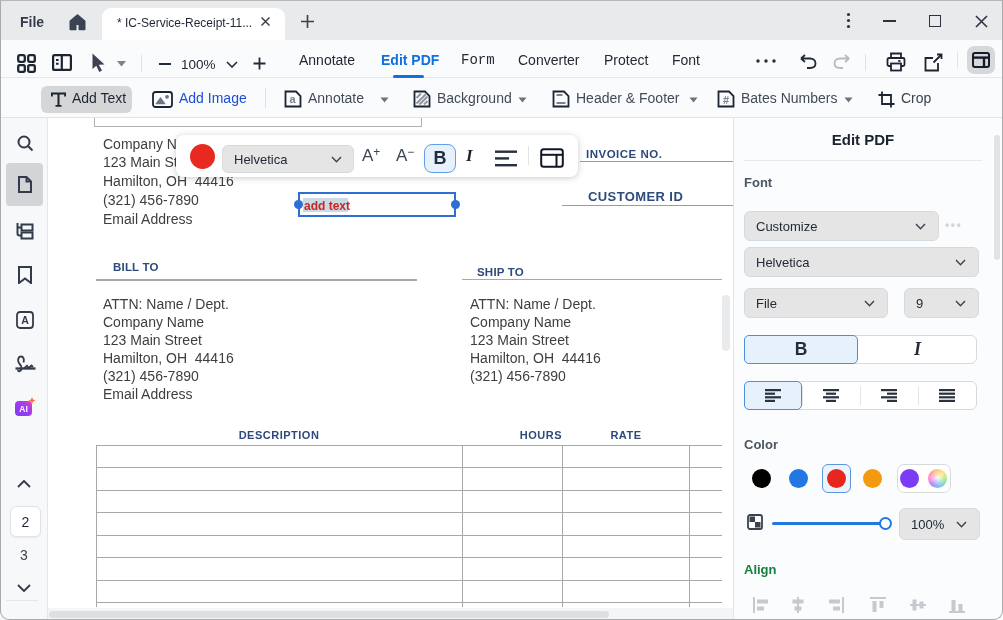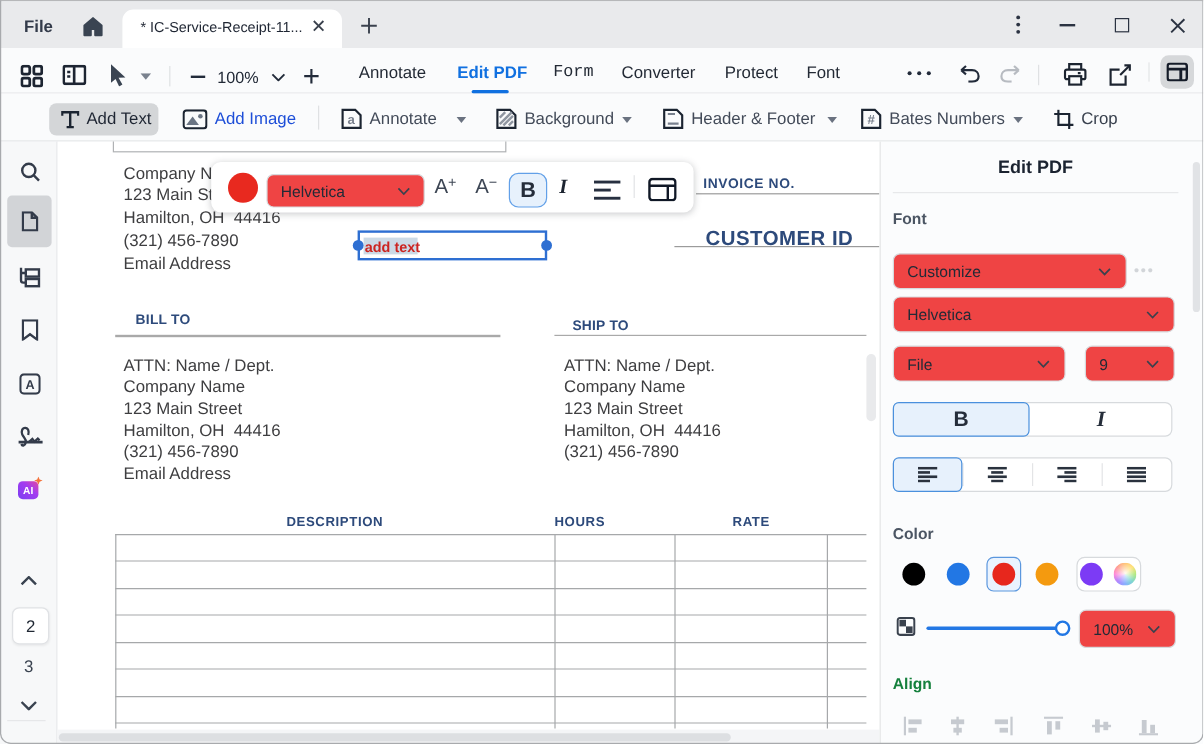--- a/index.html
+++ b/index.html
@@ -1,21 +1,21 @@
 <!DOCTYPE html>
 <html><head>
 <meta charset="utf-8">
 <style>
   html,body{margin:0;padding:0;}
   #win{position:relative;width:1003px;height:620px;overflow:hidden;
     font-family:"Liberation Sans",sans-serif;background:#fff;}
   .abs{position:absolute;}
   .ctr{display:flex;align-items:center;justify-content:center;}
   svg{display:block;}
-  .sel{background:#ef4444;border:1px solid #d7dadd;border-radius:6px;
+  .sel{background:#e5e5e5;border:1px solid #d7dadd;border-radius:6px;
     display:flex;align-items:center;font-size:13px;color:#222a36;}
   .chev{position:absolute;top:50%;margin-top:-3px;}
 </style>
 </head>
 <body>
 <div id="win">
 
   <div class="abs" style="left:0;top:0;width:1003px;height:40px;background:#e9eaec;"></div>
   <div class="abs" style="left:20px;top:14px;font-size:14px;font-weight:700;color:#333b4a;">File</div>
   <div class="abs" style="left:69px;top:14px;">
@@ -291,33 +291,33 @@
   </div>
 
   <div class="abs" style="left:48px;top:118px;width:685px;height:502px;background:#ffffff;overflow:hidden;">
     <div class="abs" style="left:46px;top:-12px;width:328px;height:21px;border:1.5px solid #b0b2b4;box-sizing:border-box;"></div>
 
     <div class="abs" style="left:55px;top:16.7px;font-size:14px;color:#3e3e40;line-height:18.8px;">Company Name<br>123 Main Street<br>Hamilton, OH&nbsp;&nbsp;44416<br>(321) 456-7890<br>Email Address</div>
 
     <div class="abs" style="left:538px;top:29.5px;font-size:11.5px;font-weight:700;letter-spacing:0.5px;color:#2d4a7b;">INVOICE NO.</div>
     <div class="abs" style="left:532px;top:43px;width:153px;height:1px;background:#9b9b9b;"></div>
 
-    <div class="abs" style="left:540px;top:71px;font-size:17px;font-weight:700;letter-spacing:0.4px;color:#2d4a7b;">CUSTOMER ID</div>
+    <div class="abs" style="left:540px;top:71px;font-size:13px;font-weight:700;letter-spacing:0.4px;color:#2d4a7b;">CUSTOMER ID</div>
     <div class="abs" style="left:514px;top:87px;width:171px;height:1px;background:#9b9b9b;"></div>
 
     <div class="abs" style="left:65px;top:143px;font-size:11.5px;font-weight:700;letter-spacing:0.2px;color:#2d4a7b;">BILL TO</div>
     <div class="abs" style="left:48px;top:161px;width:321px;height:1.5px;background:#a9a9a9;"></div>
     <div class="abs" style="left:55px;top:177px;font-size:14px;color:#3e3e40;line-height:18px;">ATTN: Name / Dept.<br>Company Name<br>123 Main Street<br>Hamilton, OH&nbsp;&nbsp;44416<br>(321) 456-7890<br>Email Address</div>
 
     <div class="abs" style="left:429px;top:147.5px;font-size:11.5px;font-weight:700;letter-spacing:0.2px;color:#2d4a7b;">SHIP TO</div>
     <div class="abs" style="left:414px;top:160.5px;width:260px;height:1.5px;background:#a9a9a9;"></div>
     <div class="abs" style="left:422px;top:177px;font-size:14px;color:#3e3e40;line-height:18px;">ATTN: Name / Dept.<br>Company Name<br>123 Main Street<br>Hamilton, OH&nbsp;&nbsp;44416<br>(321) 456-7890</div>
 
     <div class="abs" style="left:151px;top:311px;width:160px;text-align:center;font-size:11px;font-weight:700;letter-spacing:0.5px;color:#2d4a7b;">DESCRIPTION</div>
-    <div class="abs" style="left:414px;top:311px;width:100px;text-align:left;font-size:11px;font-weight:700;letter-spacing:0.5px;color:#2d4a7b;">HOURS</div>
+    <div class="abs" style="left:414px;top:311px;width:100px;text-align:right;font-size:11px;font-weight:700;letter-spacing:0.5px;color:#2d4a7b;">HOURS</div>
     <div class="abs" style="left:528px;top:311px;width:100px;text-align:center;font-size:11px;font-weight:700;letter-spacing:0.5px;color:#2d4a7b;">RATE</div>
 
     <svg class="abs" style="left:0;top:0;" width="685" height="502" viewBox="0 0 685 502">
       <g stroke="#a6a8aa" stroke-width="1">
         <path d="M48.5 327 L48.5 489"></path>
         <path d="M414.5 327 L414.5 489"></path>
         <path d="M514.5 327 L514.5 489"></path>
         <path d="M641.5 327 L641.5 489"></path>
         <path d="M48 327.5 L674 327.5"></path>
         <path d="M48 349.5 L674 349.5"></path>

